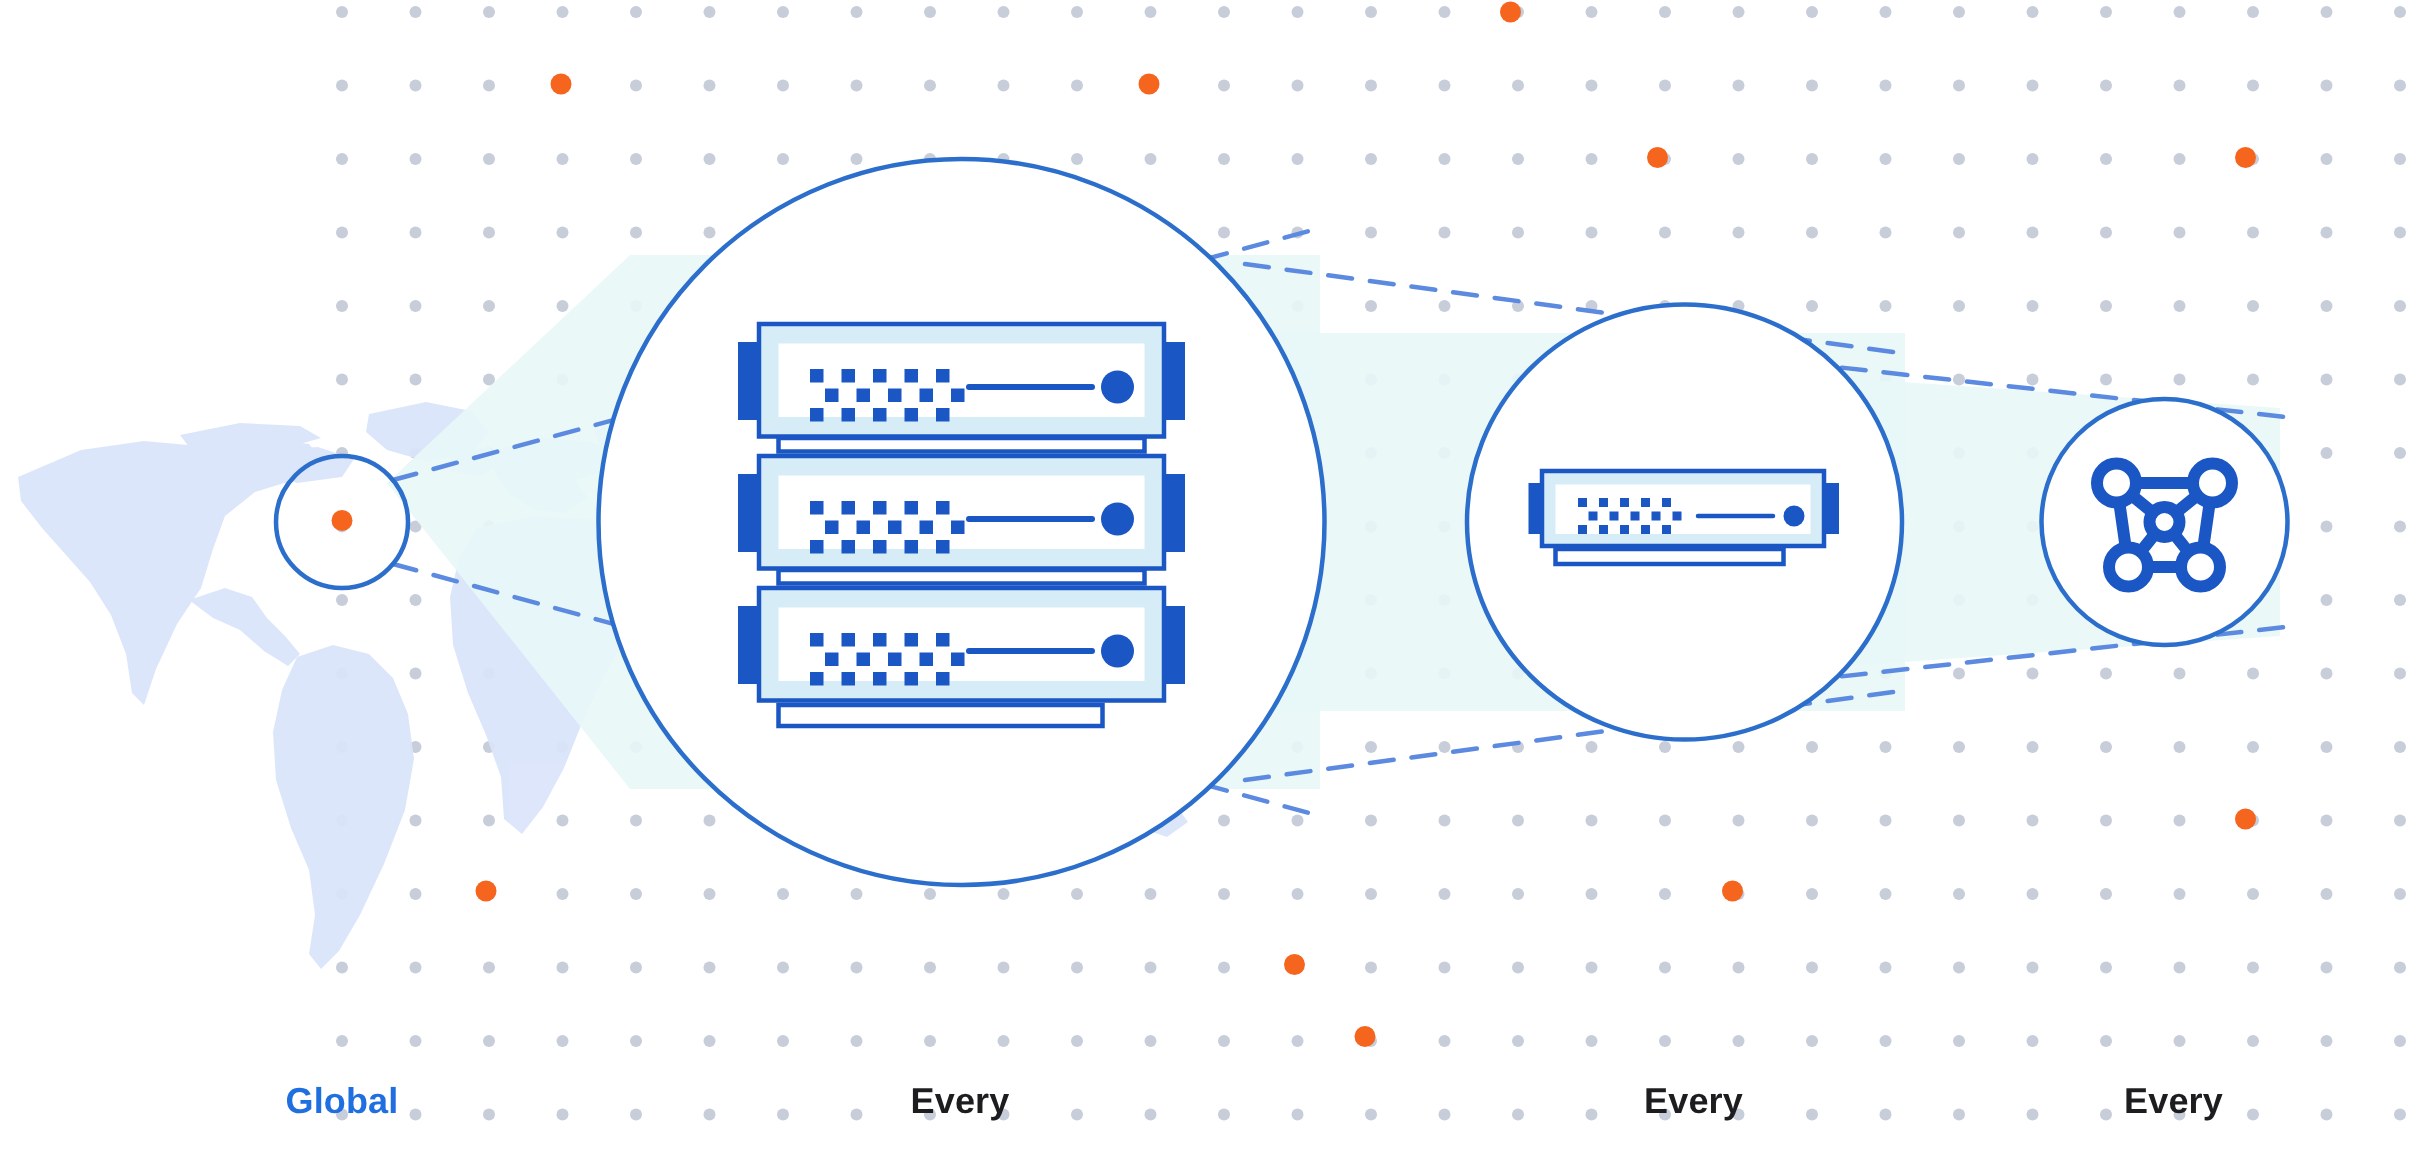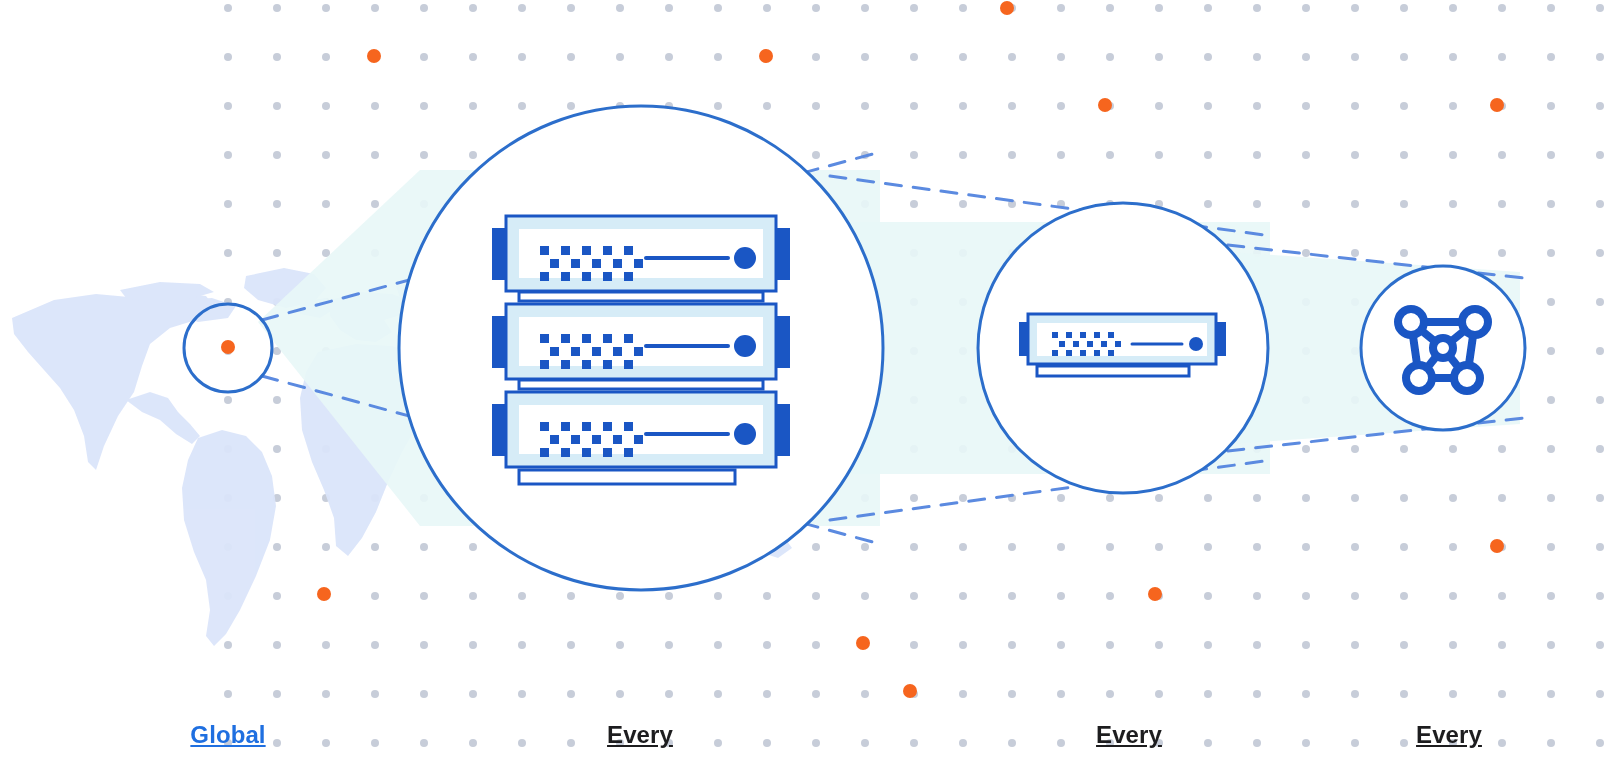--- a/index.html
+++ b/index.html
@@ -17,21 +17,21 @@
     text-align:center;
     font-size:24px;
     line-height:1.12;
     font-weight:700;
     color:#1d1d1f;
     letter-spacing:.1px;
     white-space:pre;
     pointer-events:none;
   }
   .lbl.blue{color:#1f6fe0;}
-  .lbl span{display:block;text-decoration:underline;}
+  .lbl span{display:block;}
 </style>
 </head>
 <body>
 
 <div id="stage">
 <svg width="1620" height="782" viewBox="0 0 1620 782" xmlns="http://www.w3.org/2000/svg">
   <defs>
     <clipPath id="clipDC">
           <circle cx="641" cy="348" r="242"></circle>
         </clipPath>

